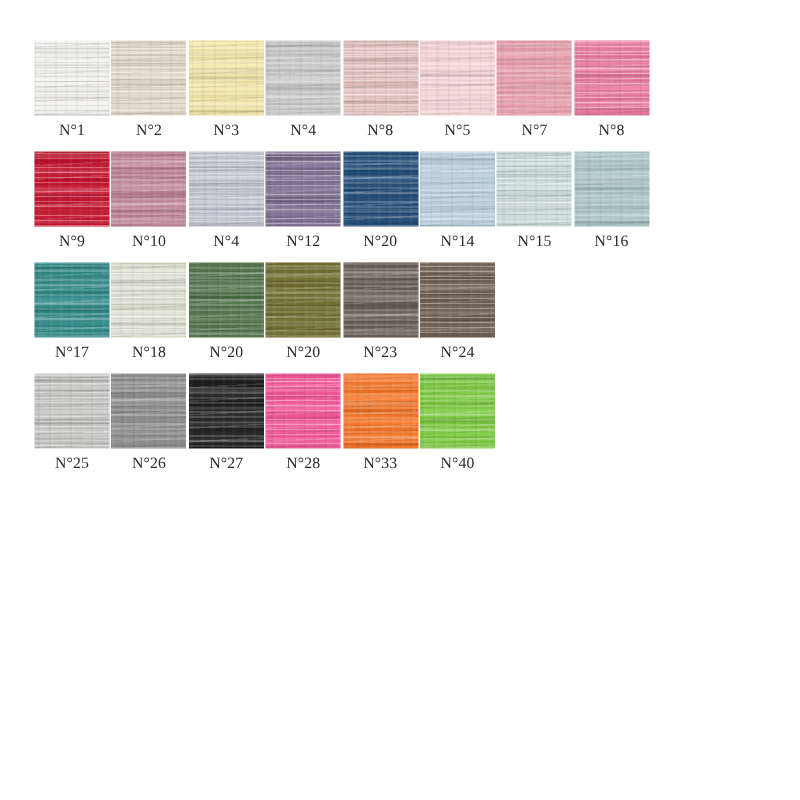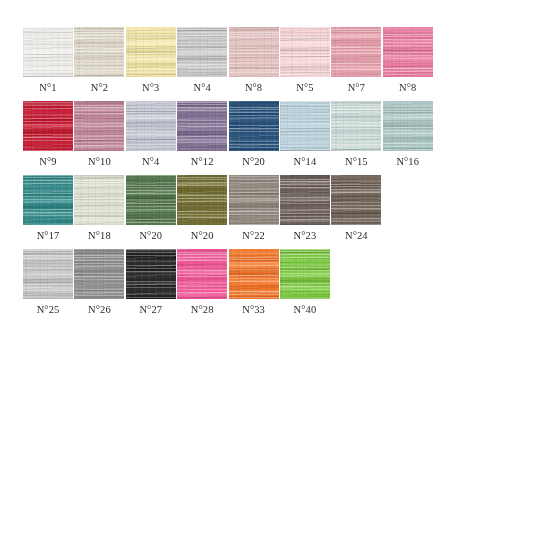--- a/index.html
+++ b/index.html
@@ -208,24 +208,20 @@
       </div>
       <div class="swatch-cell">
         <div class="swatch-chip" style="background-color: rgb(78, 116, 71); background-position: 5px 12px, -5px 24px, 0px -12px, 12px 0px;"></div>
         <div class="swatch-label">N°20</div>
       </div>
       <div class="swatch-cell">
         <div class="swatch-chip" style="background-color: rgb(110, 106, 42); background-position: 1px 4px, -1px 8px, 0px -4px, 4px 0px;"></div>
         <div class="swatch-label">N°20</div>
       </div>
       <div class="swatch-cell">
-        <div class="swatch-chip" style="background-color: rgb(141, 133, 121); background-position: 4px 1px, -4px 2px, 0px -1px, 1px 0px;"></div>
-        <div class="swatch-label">N°22</div>
-      </div>
-      <div class="swatch-cell">
         <div class="swatch-chip" style="background-color: rgb(107, 94, 87); background-position: 0px 6px, 0px 12px, 0px -6px, 6px 0px;"></div>
         <div class="swatch-label">N°23</div>
       </div>
       <div class="swatch-cell">
         <div class="swatch-chip" style="background-color: rgb(109, 94, 82); background-position: 7px 11px, -7px 22px, 0px -11px, 11px 0px;"></div>
         <div class="swatch-label">N°24</div>
       </div>
     </div>
     <div class="swatch-row">
       <div class="swatch-cell">

